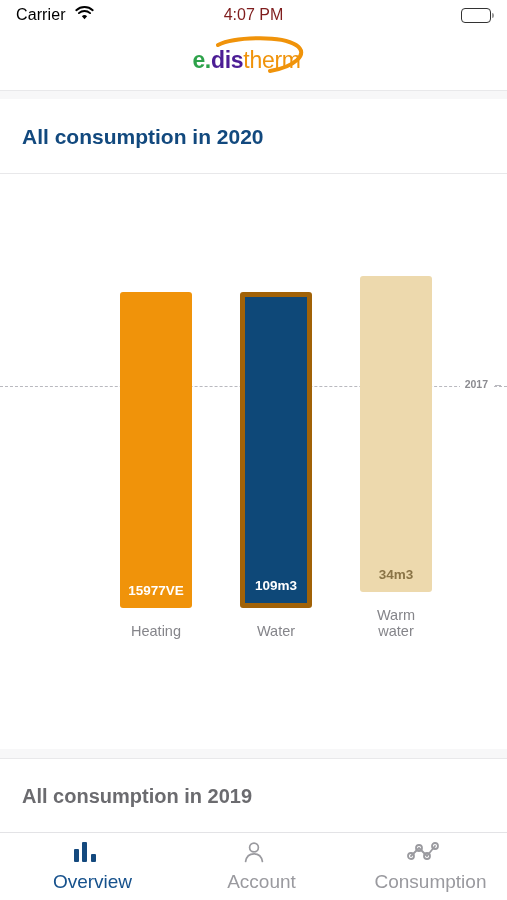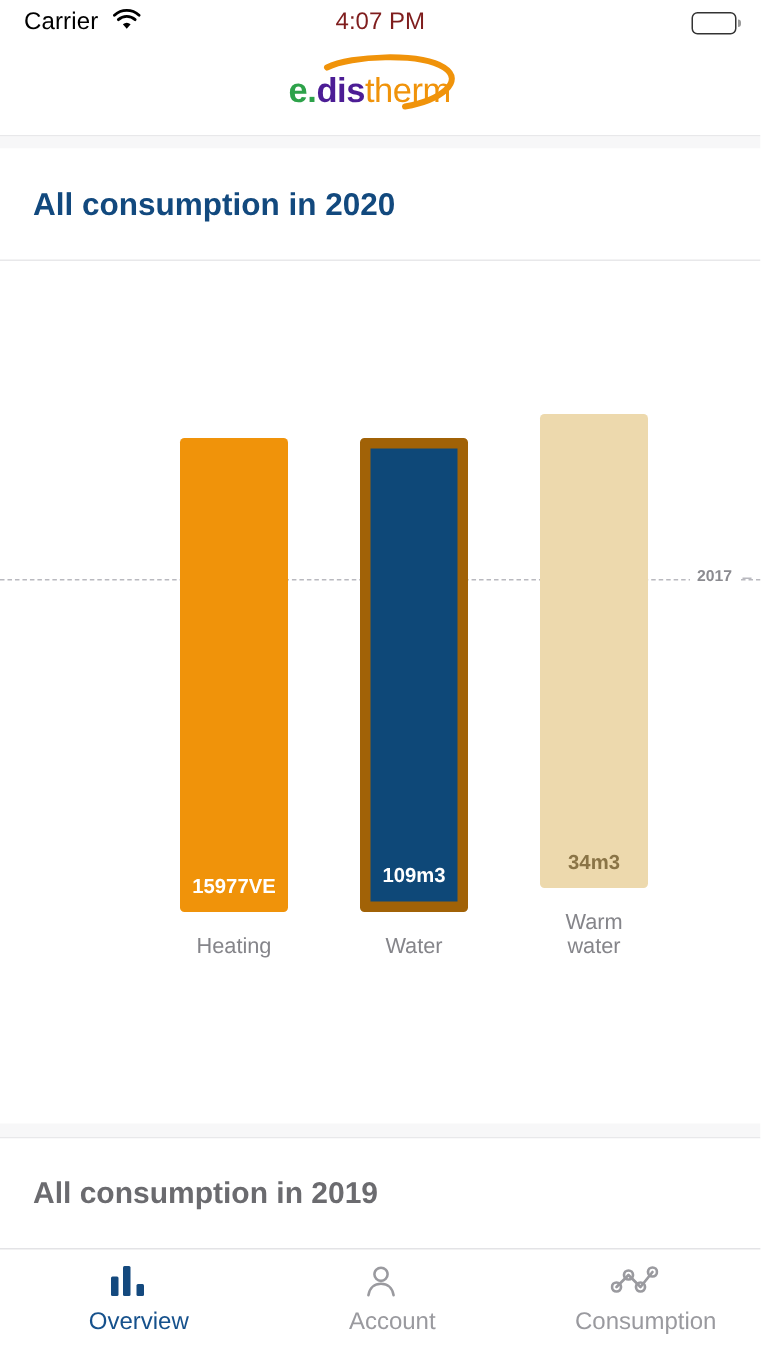--- a/index.html
+++ b/index.html
@@ -95,21 +95,21 @@
   .sec-gap { height: 9px; background: #f7f7f8; }
 
   
   .tabbar {
     position: absolute; left: 0; bottom: 0; width: 507px; height: 68px;
     background: #fff; border-top: 1px solid #e3e3e6;
     display: flex; align-items: center;
   }
   .tab { flex: 1; display: flex; flex-direction: column; align-items: center;
          justify-content: center; gap: 7px; height: 100%; }
-  .tab-label { font-size: 16px; margin-left: 16px; }
+  .tab-label { font-size: 19px; margin-left: 16px; }
   .tab.active .tab-label { color: #16518C; }
   .tab.inactive .tab-label { color: #9a9a9f; }
   .tab-icon { height: 24px; display: flex; align-items: center; }
   .icon-bars { display: flex; align-items: flex-end; gap: 3.5px; height: 20px; }
   .icon-bars i { display: block; width: 5px; background: #14497E; border-radius: 1px; }
   .icon-bars i.b1 { height: 13px; }
   .icon-bars i.b2 { height: 20px; }
   .icon-bars i.b3 { height: 8px; }
 </style>
 </head>
@@ -167,21 +167,21 @@
       <div class="bars">
 
         <div class="bar-col c0">
           <div class="bar" style="height:316px;background:#F0930A;">
             <span class="bar-value" style="color:#ffffff;">15977VE</span>
           </div>
           <div class="bar-caption">Heating</div>
         </div>
 
         <div class="bar-col c1">
-          <div class="bar" style="height:316px;background:#0E4878;border:7px solid #a16207;">
+          <div class="bar" style="height:316px;background:#0E4878;border:5px solid #a16207;">
             <span class="bar-value" style="color:#ffffff;">109m3</span>
           </div>
           <div class="bar-caption">Water</div>
         </div>
 
         <div class="bar-col c2">
           <div class="bar" style="height:316px;background:#EDD9AD;justify-content:center;">
             <span class="bar-value" style="color:#8a7446;">34m3</span>
           </div>
           <div class="bar-caption">Warm water</div>

